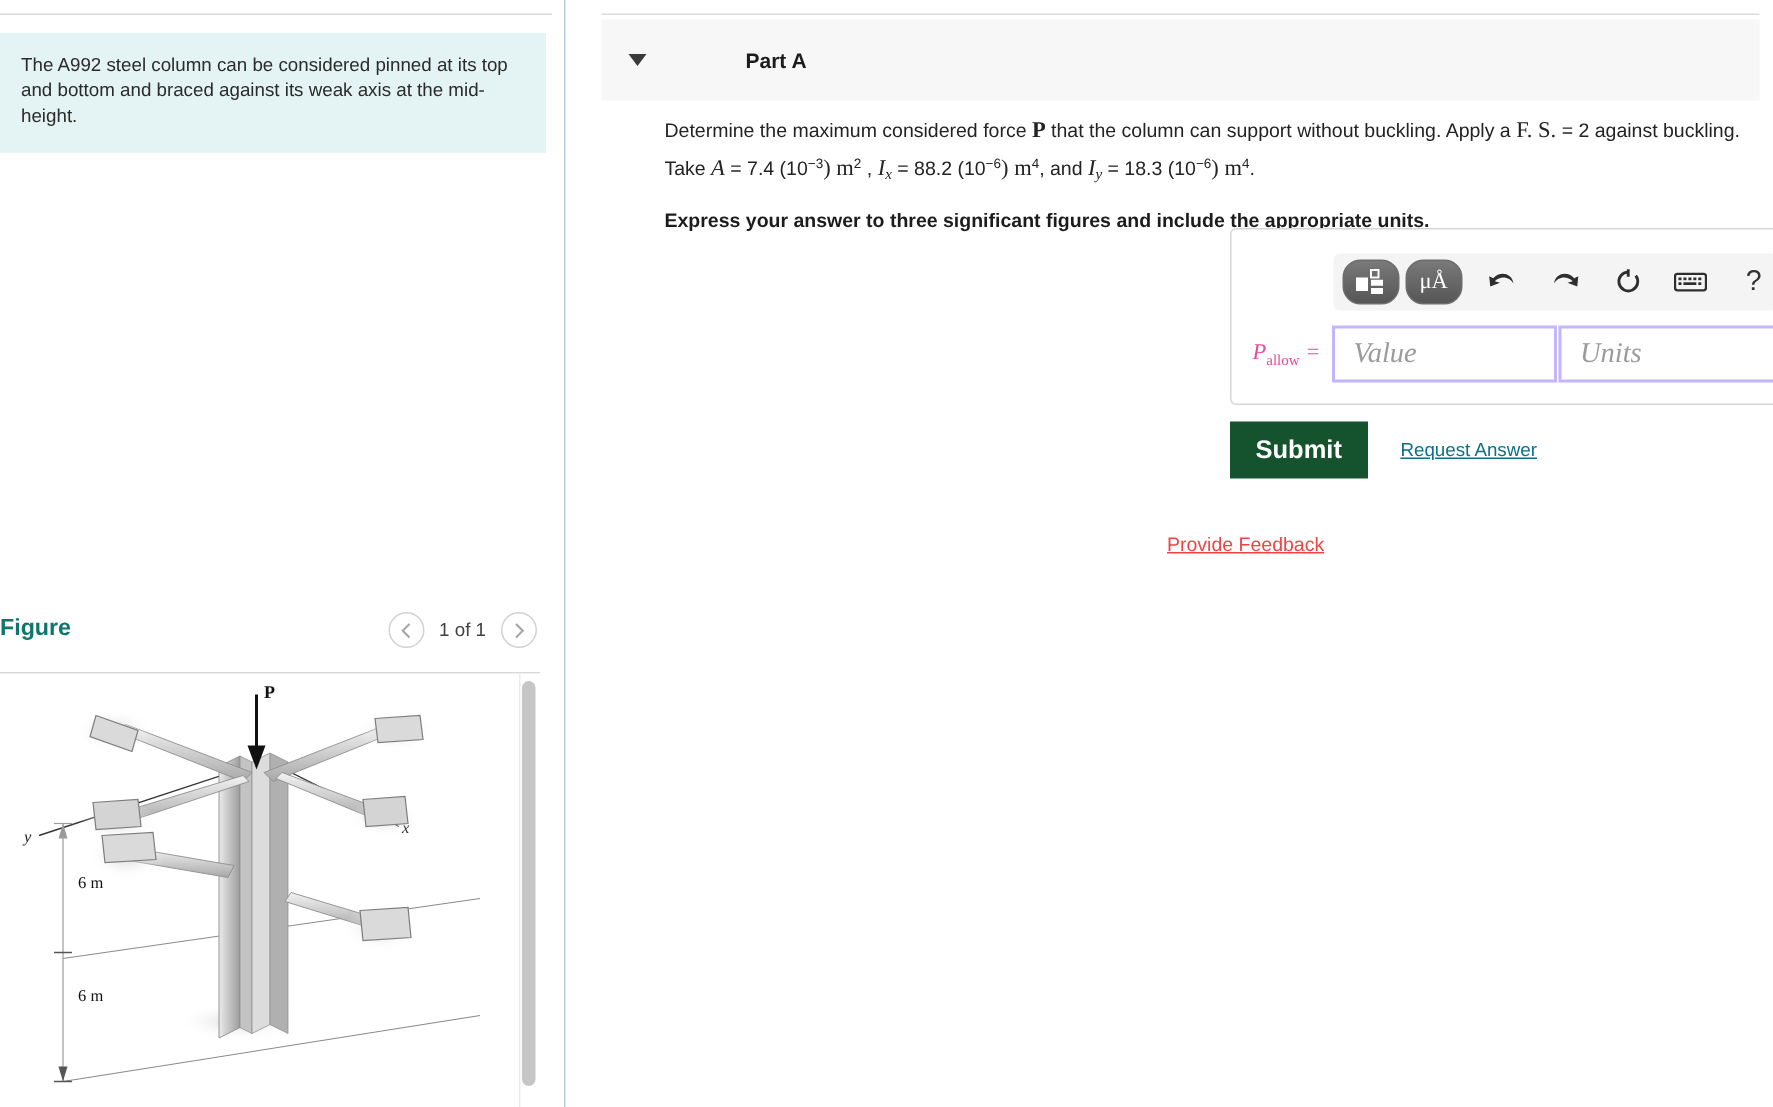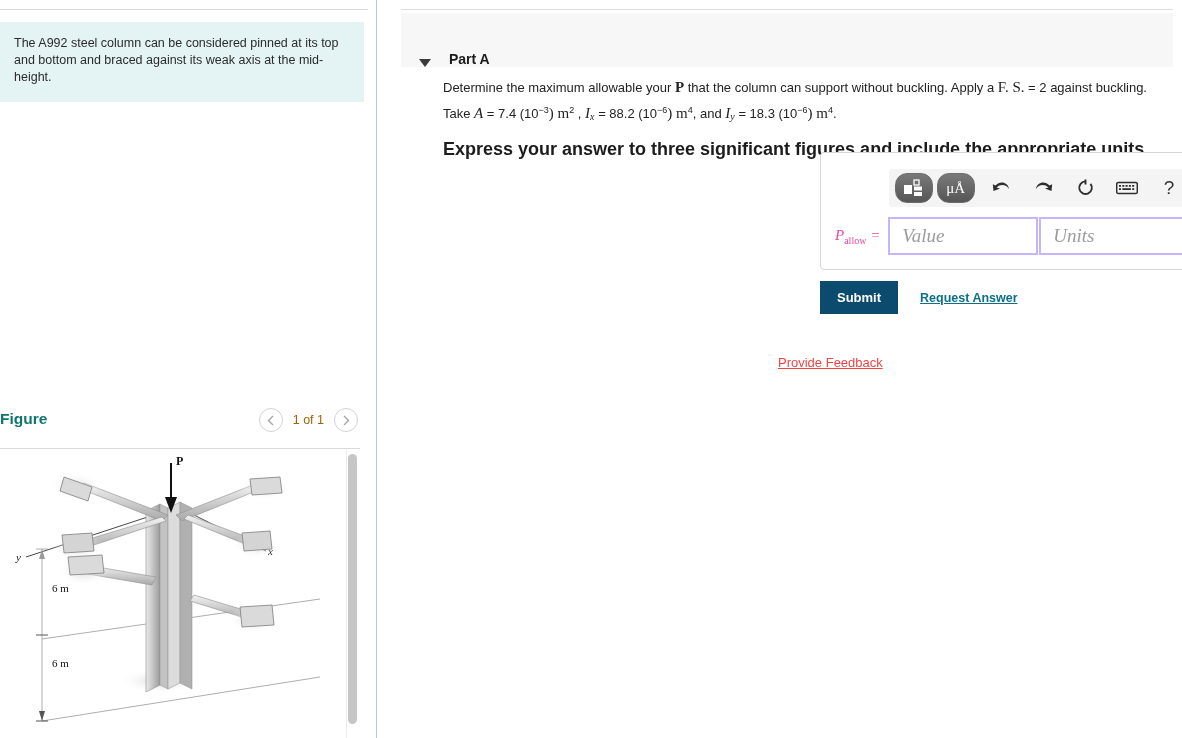--- a/index.html
+++ b/index.html
@@ -50,21 +50,21 @@
   .fig-nav {
     position: absolute; right: 10px; top: -2px;
     display: flex; align-items: center; gap: 10px;
   }
   .fig-arrow {
     width: 24px; height: 24px; border-radius: 50%;
     border: 1px solid #d2d2d2; background: #fff;
     display: flex; align-items: center; justify-content: center;
     color: #9a9a9a; font-size: 11px; cursor: pointer;
   }
-  .fig-count { font-size: 12.5px; color: #a16207; }
+  .fig-count { font-size: 12.5px; color: #404040; }
 
   
   .figure-viewport {
     position: absolute; left: 0; top: 448px; width: 360px; height: 290px;
     border-top: 1px solid #d9d9d9;
     background: #fff; overflow: hidden;
   }
   .fig-scrollbar-track {
     position: absolute; right: 0; top: 0; width: 14px; height: 290px;
     background: #ffffff; border-left: 1px solid #ececec;
@@ -77,21 +77,21 @@
   
   .right-pane { position: absolute; left: 377px; top: 0; width: 805px; height: 738px; }
 
   .parta-topline {
     position: absolute; left: 24px; top: 9px; width: 772px; height: 1px;
     background: #dcdcdc;
   }
   .parta-header {
     position: absolute; left: 24px; top: 13px; width: 772px; height: 54px;
     background: #f7f7f7;
-    display: flex; align-items: flex-end;
+    display: flex; align-items: center; gap: 48px;
   }
   .caret {
     margin-left: 18px; margin-right: 18px;
     width: 0; height: 0;
     border-left: 6px solid transparent;
     border-right: 6px solid transparent;
     border-top: 8px solid #3a3a3a;
     cursor: pointer;
   }
   .parta-label { font-size: 14px; font-weight: bold; color: #1c1c1c; }
@@ -110,21 +110,21 @@
   .mathvar-up {
     font-family: "Liberation Serif", serif; font-size: 15px;
   }
   .mathsub {
     font-family: "Liberation Serif", serif; font-style: italic;
     font-size: 10px; vertical-align: -0.25em;
   }
   sup.mexp { font-size: 9px; vertical-align: 0.55em; }
   .q-instruction {
     margin-top: 11px;
-    font-size: 18px; font-weight: bold; color: #1c1c1c;
+    font-size: 13px; font-weight: bold; color: #1c1c1c;
   }
 
   
   .answer-box {
     position: absolute; left: 443px; top: 152px; width: 380px; height: 118px;
     border: 1px solid #d6d6d6; border-radius: 4px; background: #fff;
   }
   .tool-strip {
     position: absolute; left: 68px; top: 16px; width: 295px; height: 38px;
     background: #f4f4f4; border-radius: 4px;
@@ -171,28 +171,28 @@
   }
   .ans-value { width: 150px; }
   .ans-units { width: 148px; margin-left: 1px; }
 
   
   .submit-row {
     position: absolute; left: 443px; top: 281px;
     display: flex; align-items: center;
   }
   .submit-btn {
-    background: #0c4a6e; color: #fff; border: none;
+    background: #14532d; color: #fff; border: none;
     font-family: "Liberation Sans", sans-serif;
-    font-size: 13px; font-weight: bold;
+    font-size: 17px; font-weight: bold;
     padding: 9px 17px; cursor: pointer;
   }
   .req-answer {
     margin-left: 22px; color: #0d6f88; font-size: 12.5px;
-    font-weight: bold; text-decoration: underline; cursor: pointer;
+    font-weight: normal; text-decoration: underline; cursor: pointer;
   }
 
   
   .provide-feedback {
     position: absolute; left: 401px; top: 355px;
     color: #ef4444; font-size: 13px; text-decoration: underline; cursor: pointer;
   }
 </style>
 </head>
 <body>
@@ -307,21 +307,21 @@
   <div class="right-pane">
 
     <div class="parta-topline"></div>
 
     <div class="parta-header">
       <div class="caret"></div>
       <div class="parta-label">Part A</div>
     </div>
 
     <div class="question-body">
-      <div class="q-line"><span>Determine the maximum allowable your </span><span class="mathvar-bold">P</span><span> that the column can support without buckling. Apply a </span><span class="mathvar-up">F. S.</span><span> = 2 against buckling.</span></div>
+      <div class="q-line"><span>Determine the maximum considered force </span><span class="mathvar-bold">P</span><span> that the column can support without buckling. Apply a </span><span class="mathvar-up">F. S.</span><span> = 2 against buckling.</span></div>
 
       <div class="q-line"><span>Take </span><span class="mathvar">A</span><span> = 7.4 (10</span><sup class="mexp">−3</sup><span class="mathvar-up">) m</span><sup class="mexp">2</sup><span> , </span><span class="mathvar">I</span><span class="mathsub">x</span><span> = 88.2 (10</span><sup class="mexp">−6</sup><span class="mathvar-up">) m</span><sup class="mexp">4</sup><span>, and </span><span class="mathvar">I</span><span class="mathsub">y</span><span> = 18.3 (10</span><sup class="mexp">−6</sup><span class="mathvar-up">) m</span><sup class="mexp">4</sup><span>.</span></div>
 
       <div class="q-instruction">Express your answer to three significant figures and include the appropriate units.</div>
     </div>
 
     <div class="answer-box">
       <div class="tool-strip">
 
         <div class="tbtn">

